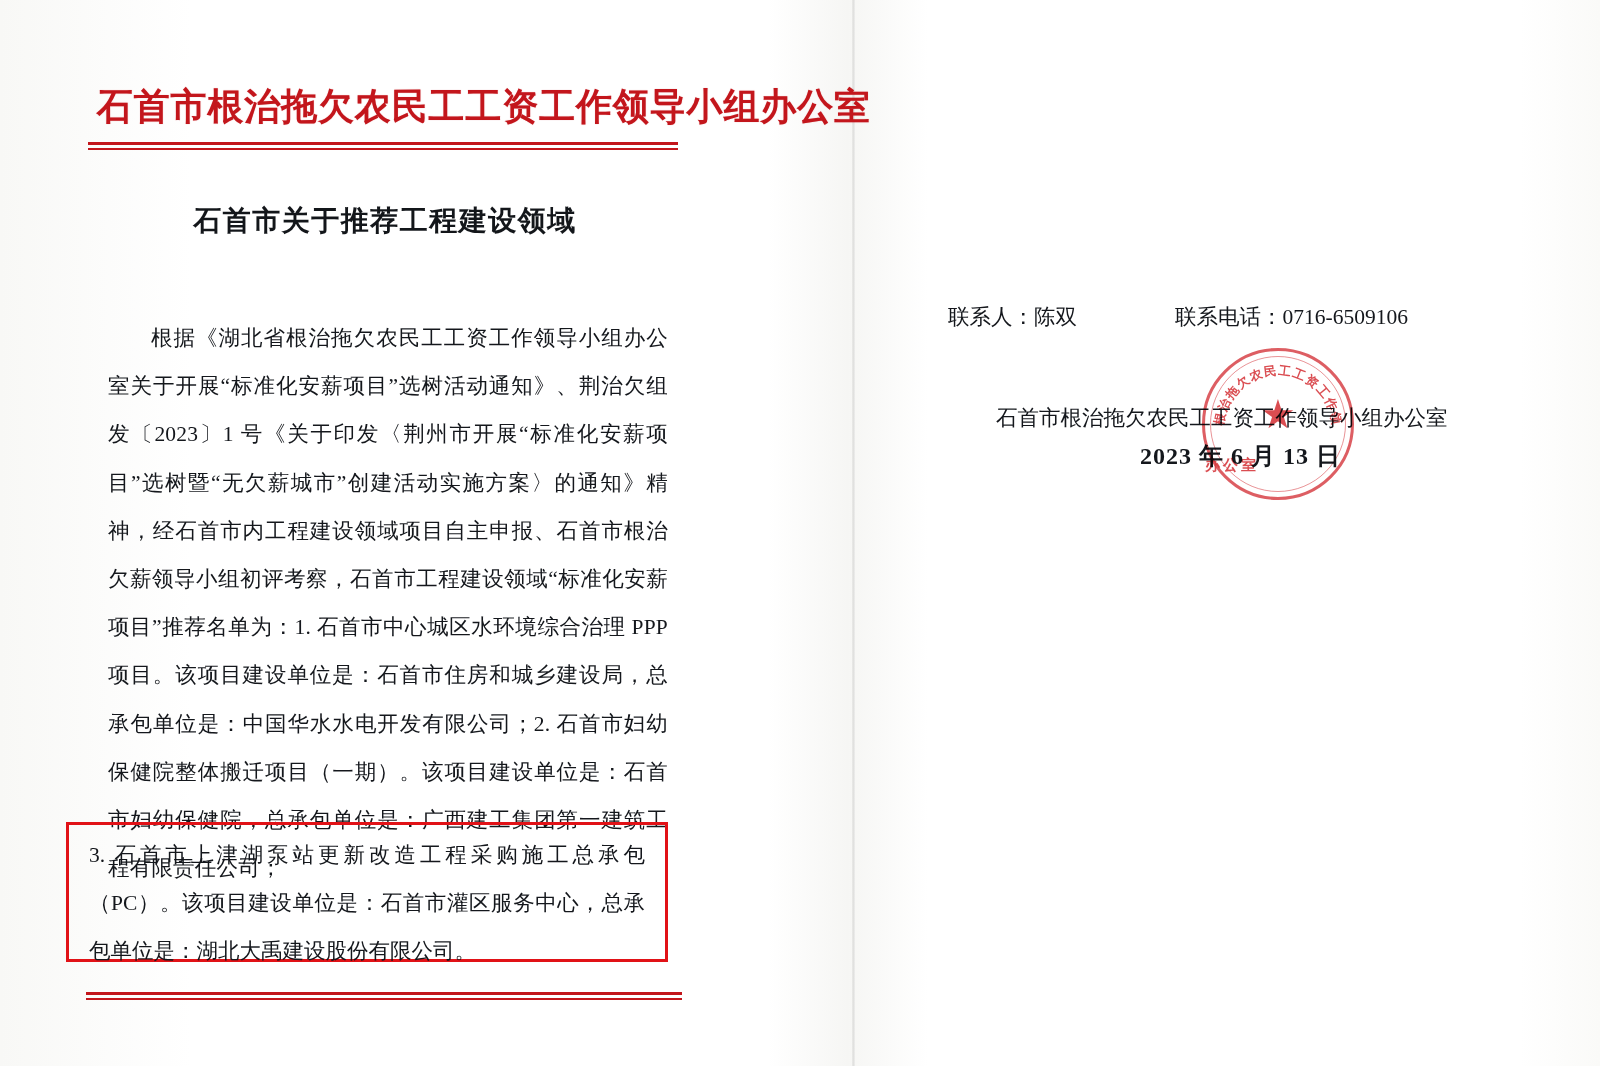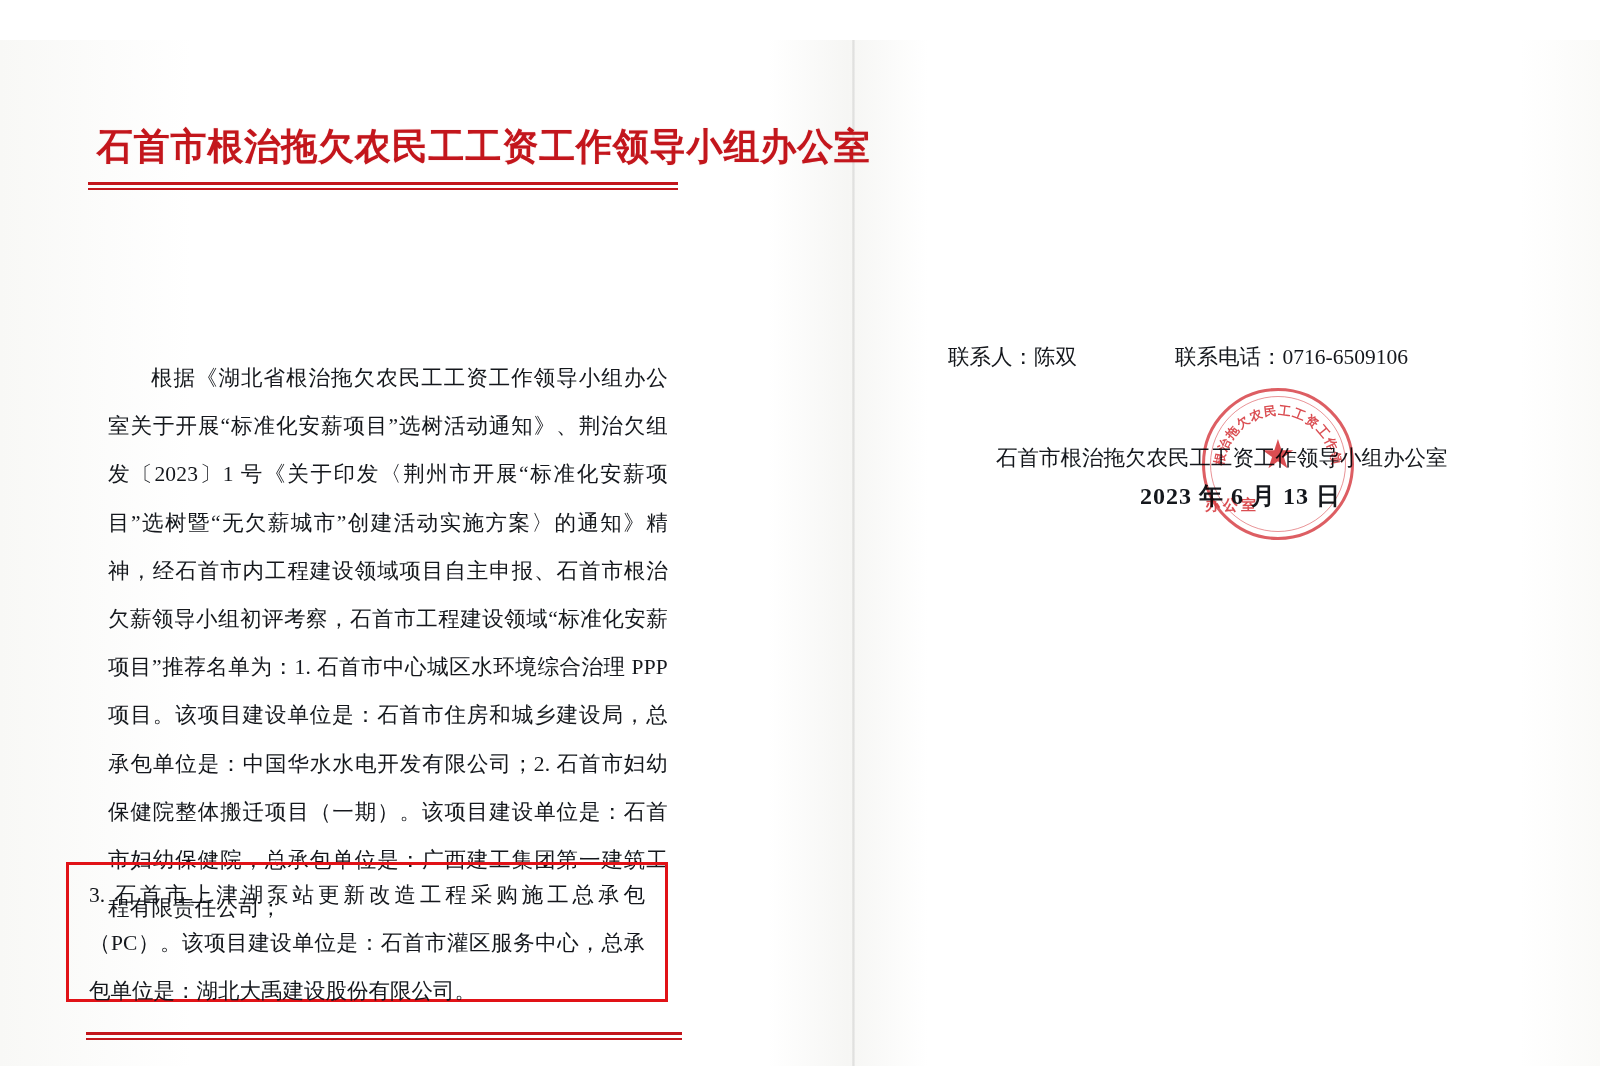--- a/index.html
+++ b/index.html
@@ -11,21 +11,20 @@
     height: 1066px;
     background: #ffffff;
     font-family: "Liberation Serif", serif;
     overflow: hidden;
     position: relative;
   }
   .page {
     position: absolute;
     inset: 0;
     background: #7dd3fc;
-    margin-top: 40px;
   }
   
   .paper-tint {
     position: absolute;
     inset: 0;
     background:
       linear-gradient(90deg, rgba(248,248,246,1) 0%, rgba(255,255,255,1) 12%, rgba(255,255,255,1) 48%,
       rgba(246,246,244,1) 53%, rgba(255,255,255,1) 58%, rgba(255,255,255,1) 95%, rgba(250,250,248,1) 100%);
     pointer-events: none;
   }
@@ -247,20 +246,21 @@
 
   <div class="left-col">
 
     <div class="masthead">
       <div class="masthead-text">石首市根治拖欠农民工工资工作领导小组办公室</div>
       <div class="masthead-rule"></div>
       <div class="masthead-rule thin"></div>
     </div>
 
     <div class="doc-title">
+      <div>石首市关于推荐工程建设领域</div>
     </div>
 
     <div class="body-left">
       <p>根据《湖北省根治拖欠农民工工资工作领导小组办公室关于开展“标准化安薪项目”选树活动通知》、荆治欠组发〔2023〕1 号《关于印发〈荆州市开展“标准化安薪项目”选树暨“无欠薪城市”创建活动实施方案〉的通知》精神，经石首市内工程建设领域项目自主申报、石首市根治欠薪领导小组初评考察，石首市工程建设领域“标准化安薪项目”推荐名单为：1. 石首市中心城区水环境综合治理 PPP 项目。该项目建设单位是：石首市住房和城乡建设局，总承包单位是：中国华水水电开发有限公司；2. 石首市妇幼保健院整体搬迁项目（一期）。该项目建设单位是：石首市妇幼保健院，总承包单位是：广西建工集团第一建筑工程有限责任公司；</p>
     </div>
 
     <div class="highlight-box">
       <div style="padding:6px 20px 0 20px; font-size:21.5px; line-height:48.2px; color:#14171c; text-align:justify;">3. 石首市上津湖泵站更新改造工程采购施工总承包（PC）。该项目建设单位是：石首市灌区服务中心，总承包单位是：湖北大禹建设股份有限公司。</div>
     </div>
 

